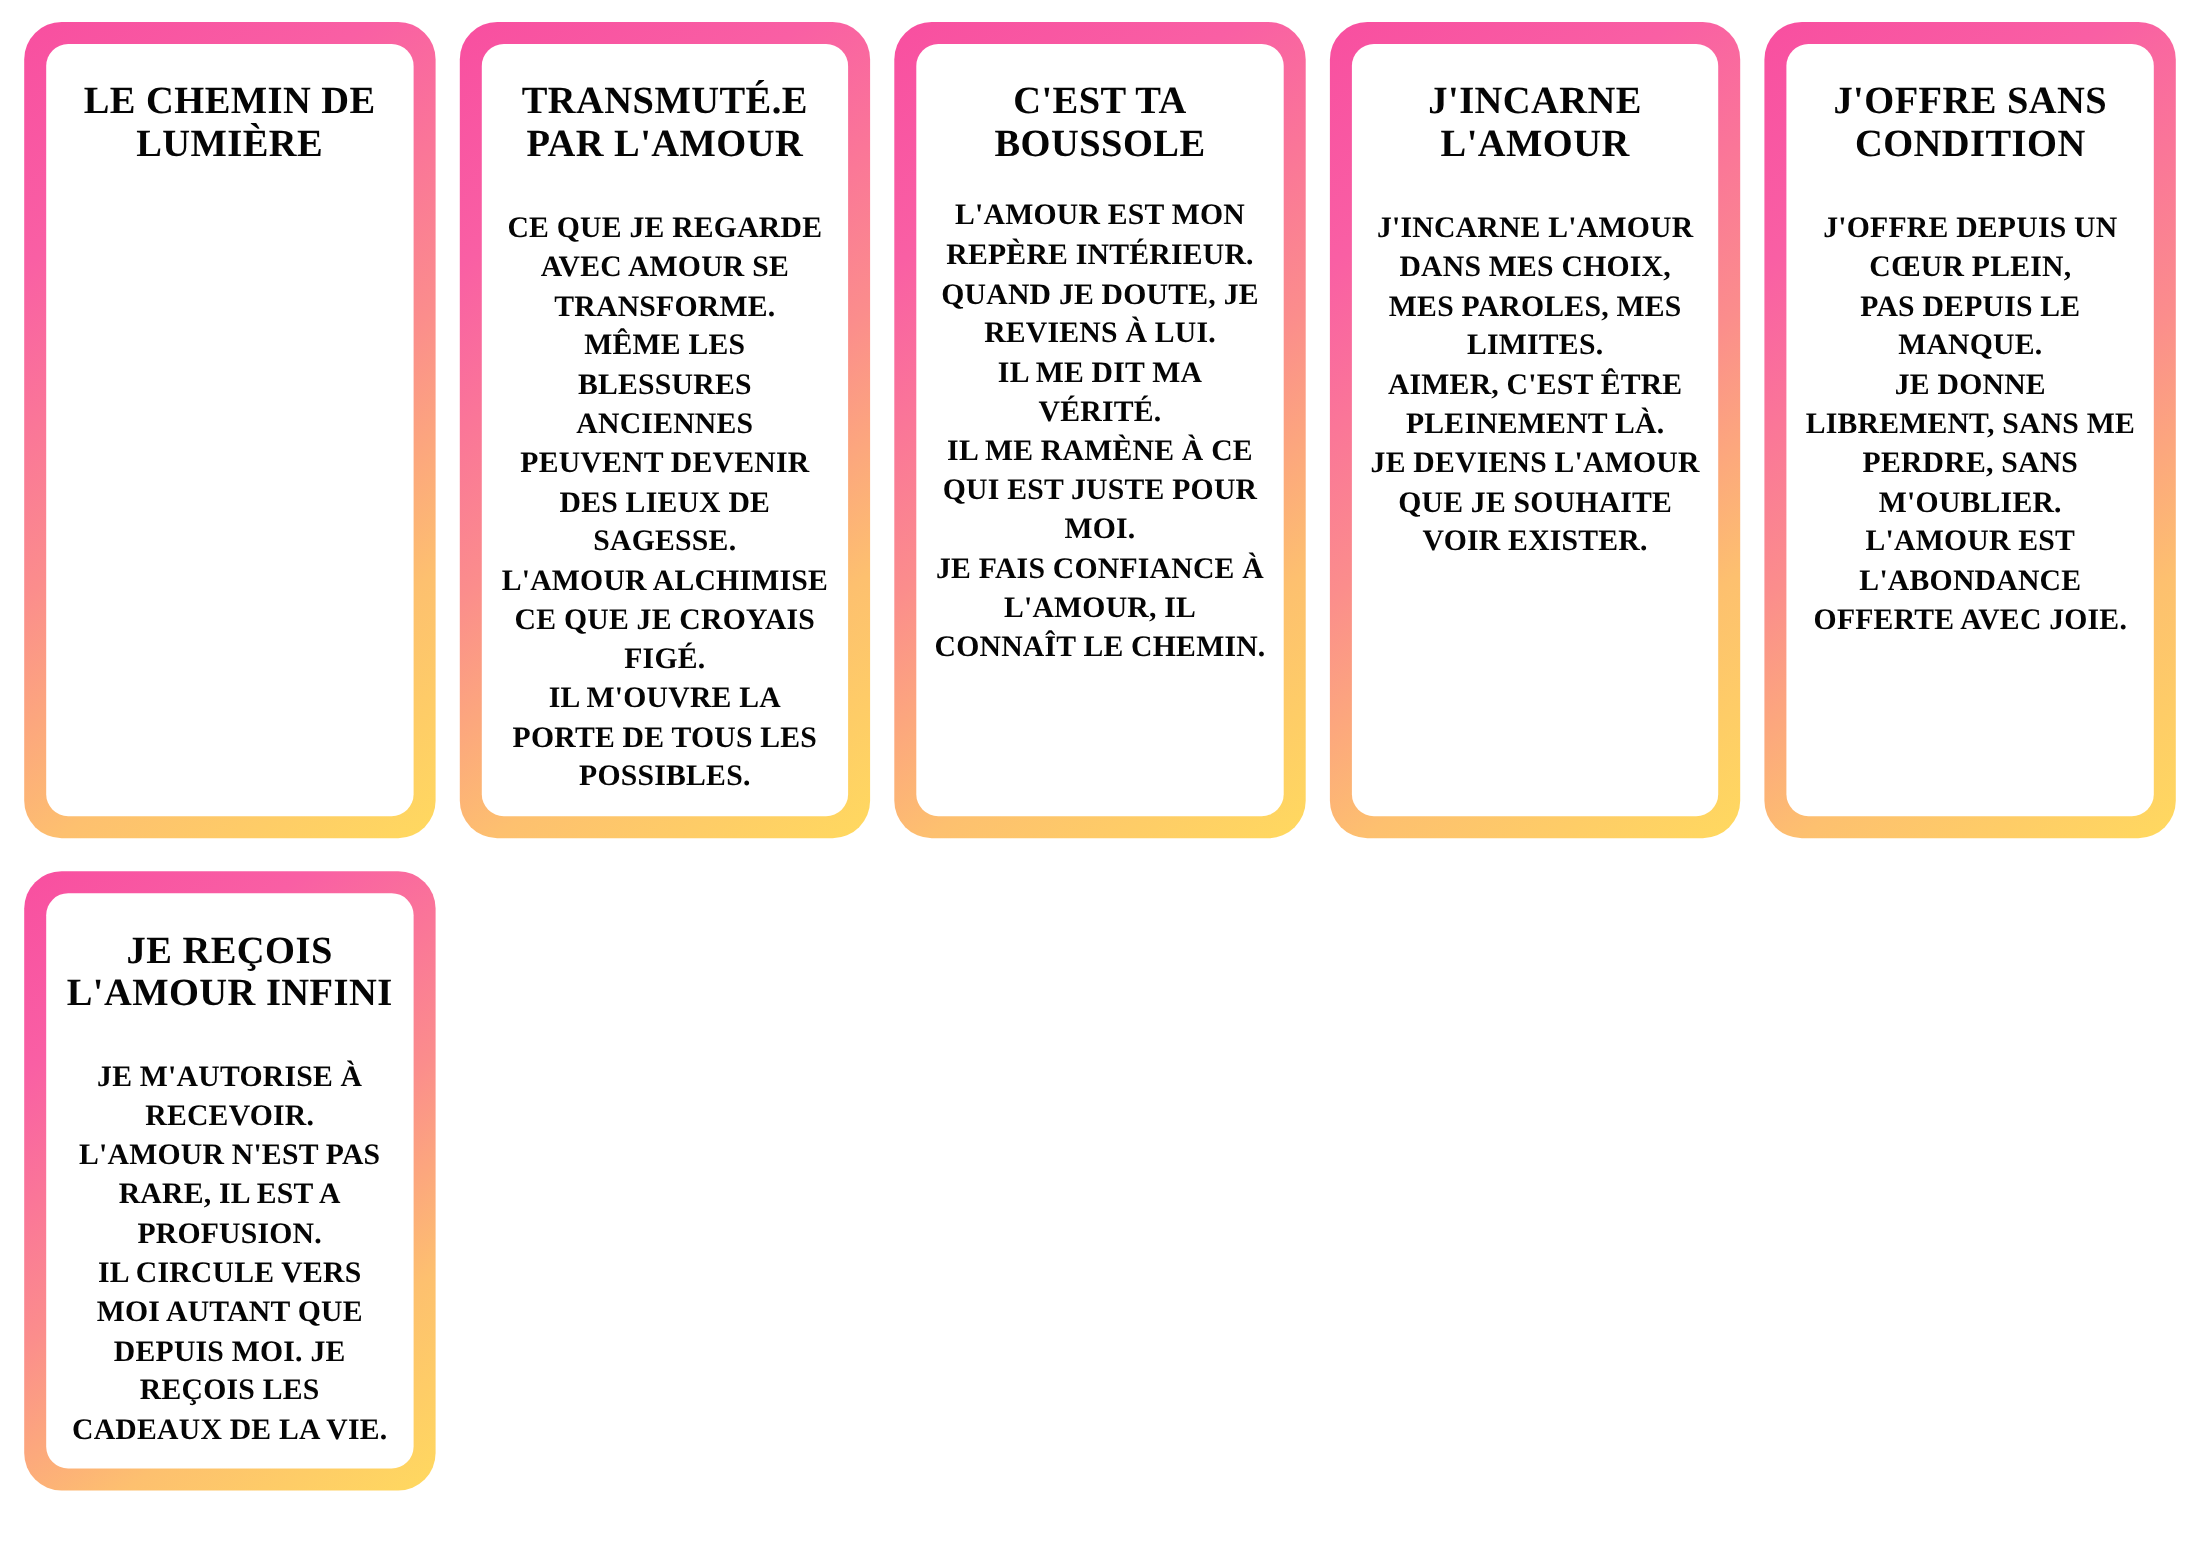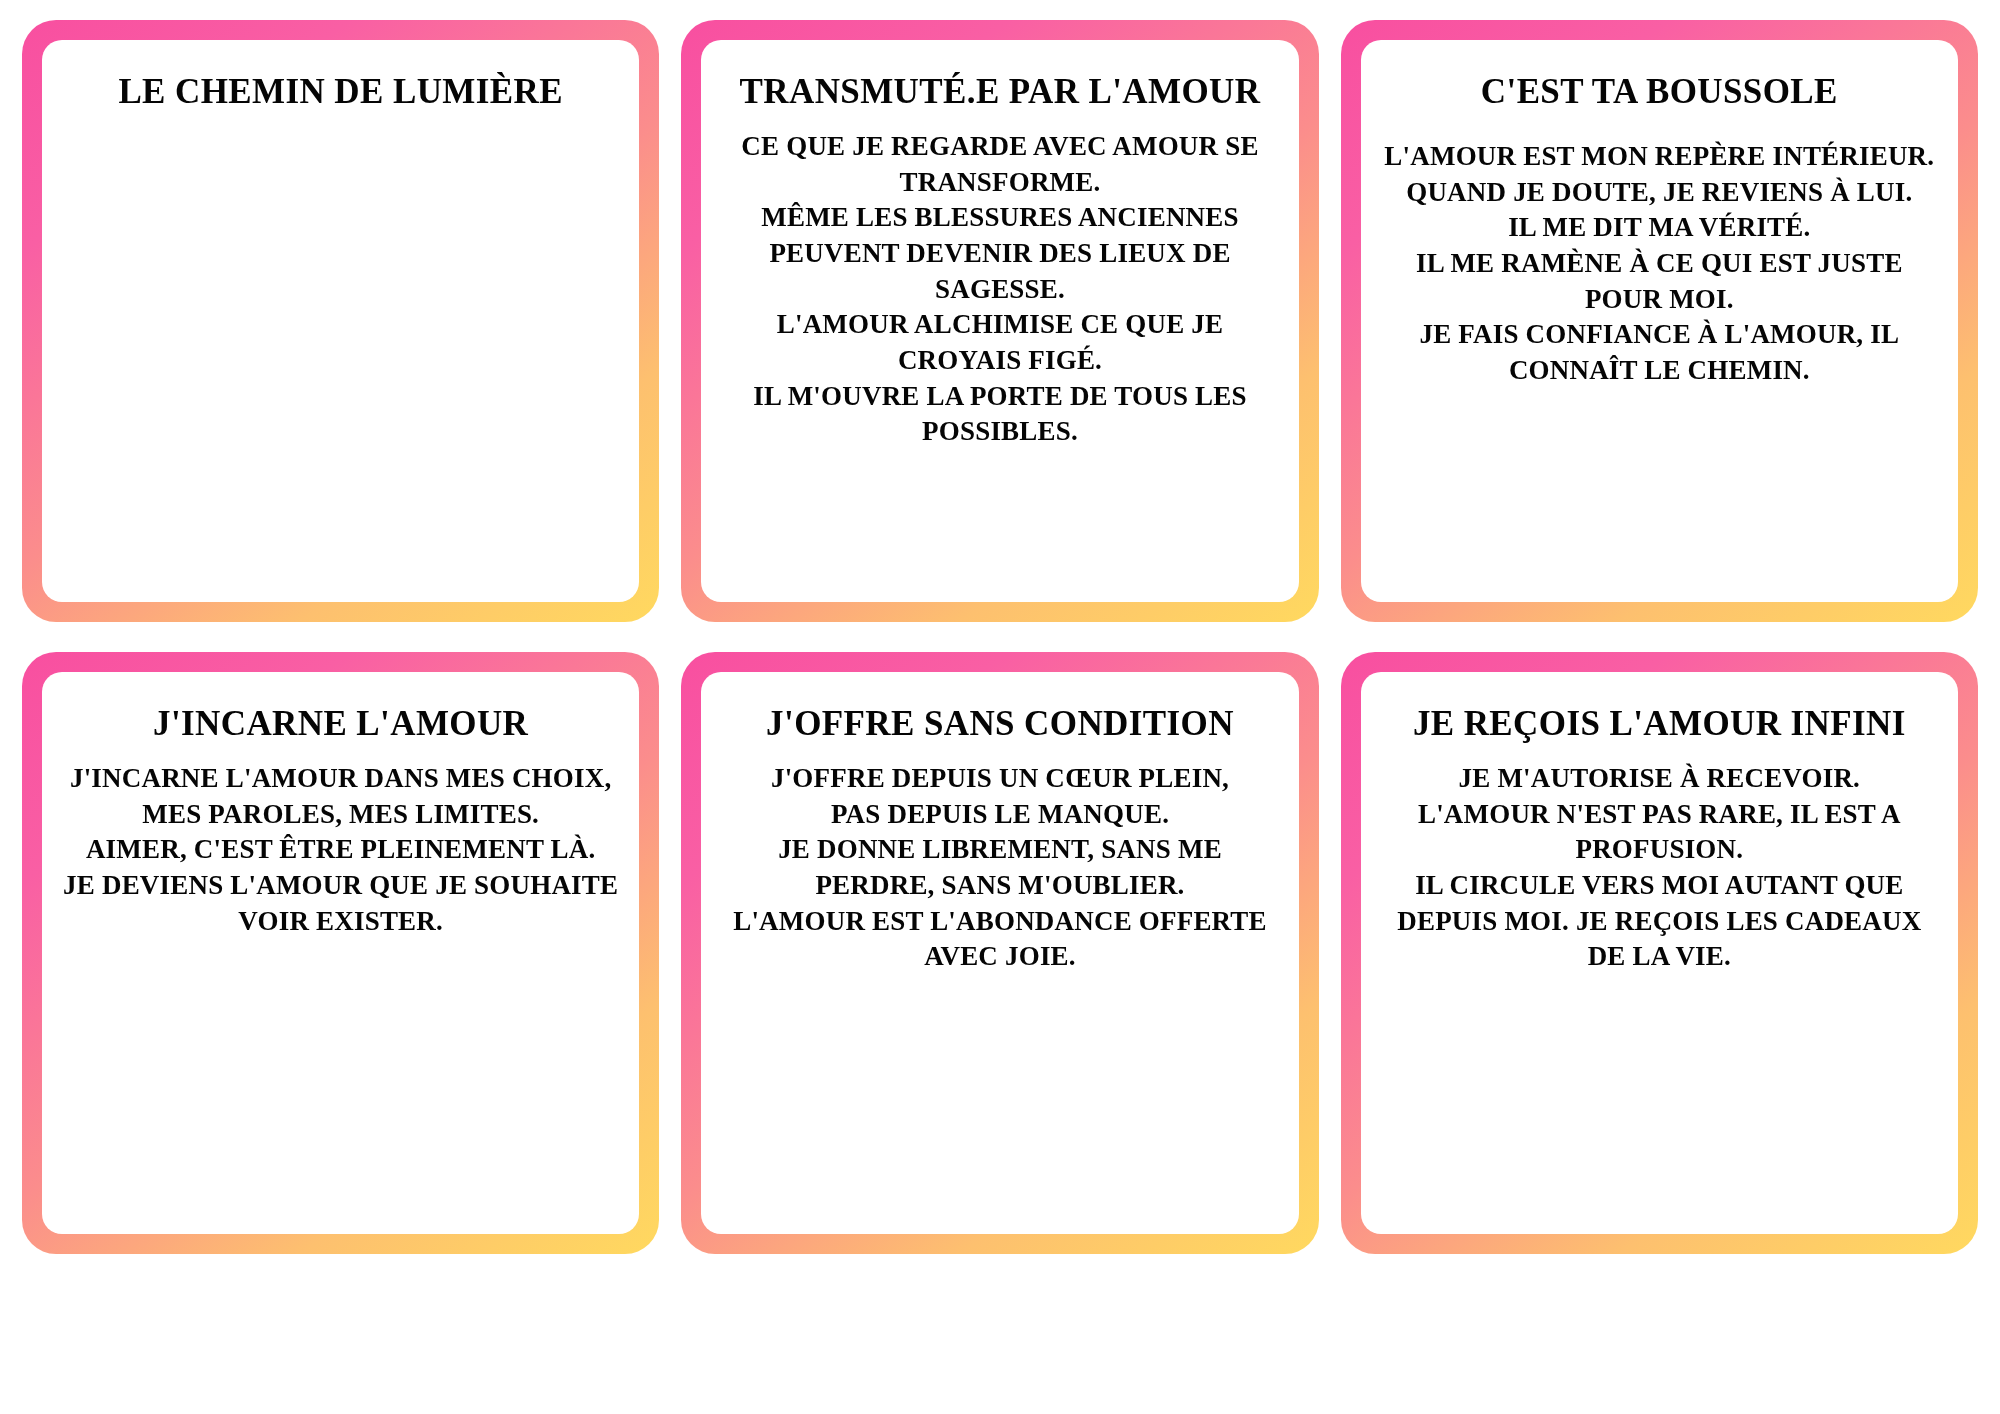--- a/index.html
+++ b/index.html
@@ -12,21 +12,21 @@
     height: 1414px;
     font-family: "Liberation Serif", serif;
     overflow: hidden;
   }
   .sheet {
     width: 2000px;
     height: 1276px;
     box-sizing: border-box;
     padding: 20px 22px 22px 22px;
     display: grid;
-    grid-template-columns: repeat(3, 1fr);
+    grid-template-columns: repeat(5, 1fr);
     grid-template-rows: repeat(2, 1fr);
     column-gap: 22px;
     row-gap: 30px;
   }
   .card {
     position: relative;
     border-radius: 34px;
     padding: 20px;
     box-sizing: border-box;
     background: linear-gradient(145deg, #f84fa0 0%, #f95fa4 22%, #fb8d8c 52%, #fdc06f 76%, #ffd95f 100%);
@@ -59,21 +59,21 @@
     text-transform: uppercase;
     font-weight: bold;
     font-size: 27px;
     line-height: 1.32;
     text-align: center;
     letter-spacing: 0.2px;
     color: #050505;
     margin-top: 28px;
     white-space: pre-line;
   }
-  .card.gap-title .card-body { margin-top: 18px; }
+  .card.gap-title .card-body { margin-top: 39px; }
 </style>
 </head>
 <body>
 
 <div class="sheet">
 
   <div class="card">
     <div class="card-inner">
       <div class="card-title">Le chemin de lumière</div>
     </div>

